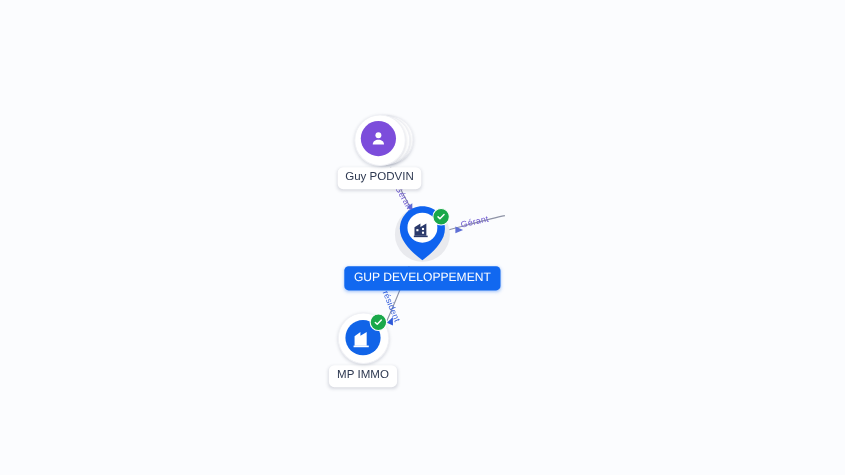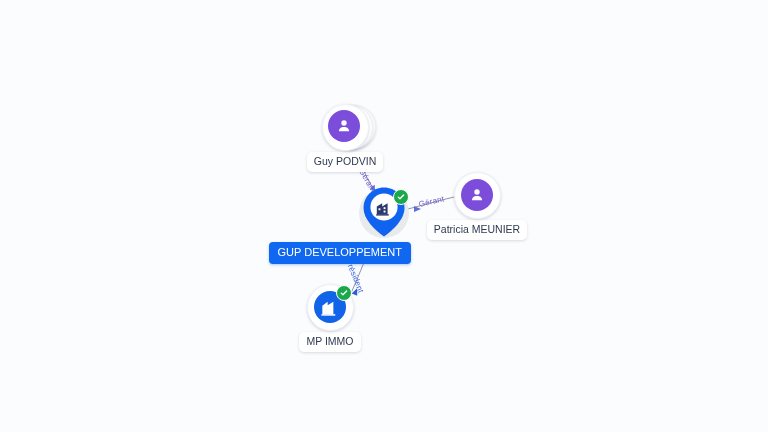--- a/index.html
+++ b/index.html
@@ -130,34 +130,22 @@
       <div class="avatar">
         <svg width="18" height="18" viewBox="0 0 24 24" fill="#ffffff">
           <circle cx="12" cy="8" r="3.6"></circle>
           <path d="M5.2 19c0-3.6 3.1-5.6 6.8-5.6s6.8 2 6.8 5.6z"></path>
         </svg>
       </div>
     </div>
     <div class="label">Guy PODVIN</div>
   </div>
 
-  <div class="node" style="left:454px;top:172px;width:46px;">
-    <div class="person-wrap">
-      <div class="card c1"></div>
-      <div class="avatar solo">
-        <svg width="18" height="18" viewBox="0 0 24 24" fill="#ffffff">
-          <circle cx="12" cy="8" r="3.6"></circle>
-          <path d="M5.2 19c0-3.6 3.1-5.6 6.8-5.6s6.8 2 6.8 5.6z"></path>
-        </svg>
-      </div>
-    </div>
-    <div class="label" style="margin-left:0;">Patricia MEUNIER</div>
-  </div>
 
-  <div class="node" style="left:357px;top:186px;width:54px;align-items:flex-end;">
+  <div class="node" style="left:357px;top:186px;width:54px;">
     <div class="pin-wrap">
       <div class="pin-halo"></div>
       <svg class="pin-svg" width="44" height="52" viewBox="0 0 44 52">
         <path d="M22 1.5 C10.6 1.5 1.5 10.6 1.5 22 C1.5 33.5 13 44 22 50.5
                  C31 44 42.5 33.5 42.5 22 C42.5 10.6 33.4 1.5 22 1.5 Z" fill="#0f63ef"></path>
         <circle cx="22" cy="21" r="13.6" fill="#ffffff"></circle>
         <g transform="translate(14.2,14.2)">
           <path d="M0.6 14.2 V6.4 L6.0 3.0 V6.2 L11.4 3.0 V14.2 Z" fill="#2b3a6b"></path>
           <rect x="2.3" y="8.1" width="1.9" height="1.9" fill="#ffffff"></rect>
           <rect x="7.4" y="7.0" width="1.9" height="1.9" fill="#ffffff"></rect>

